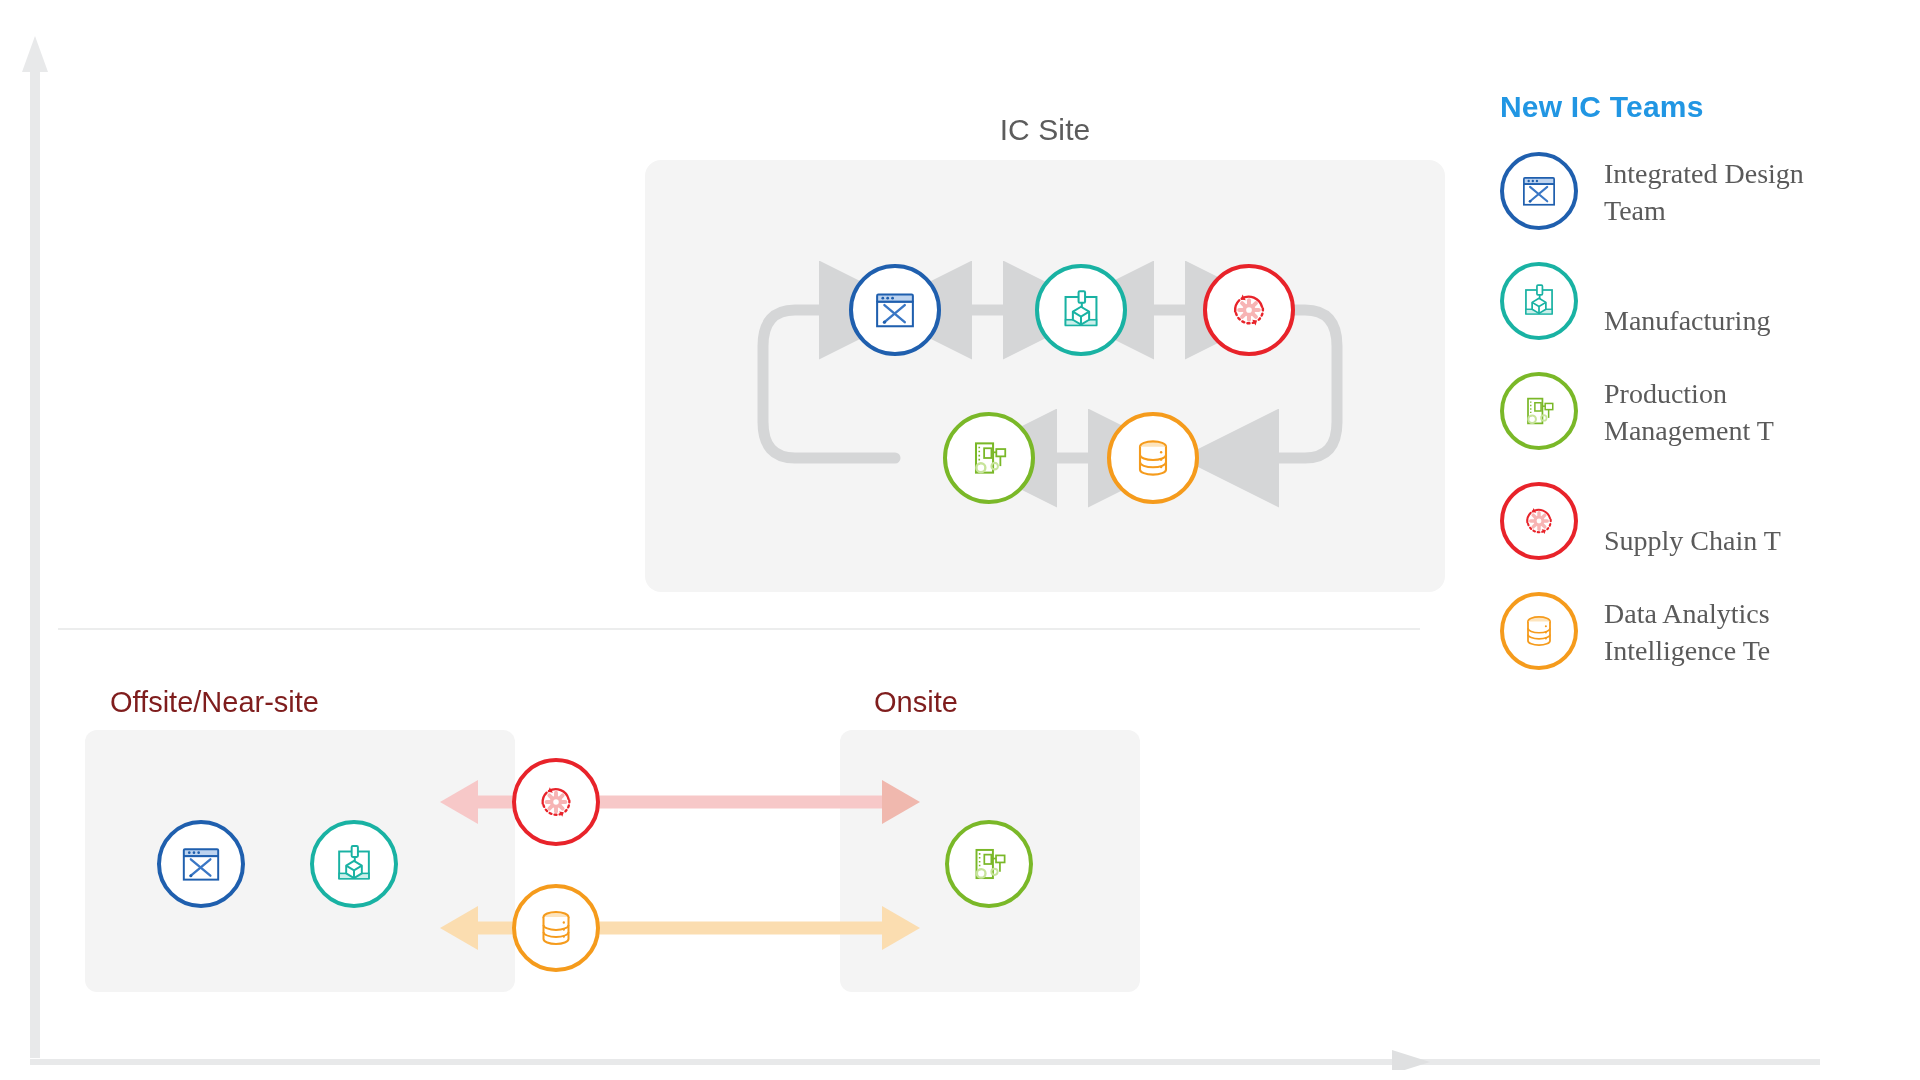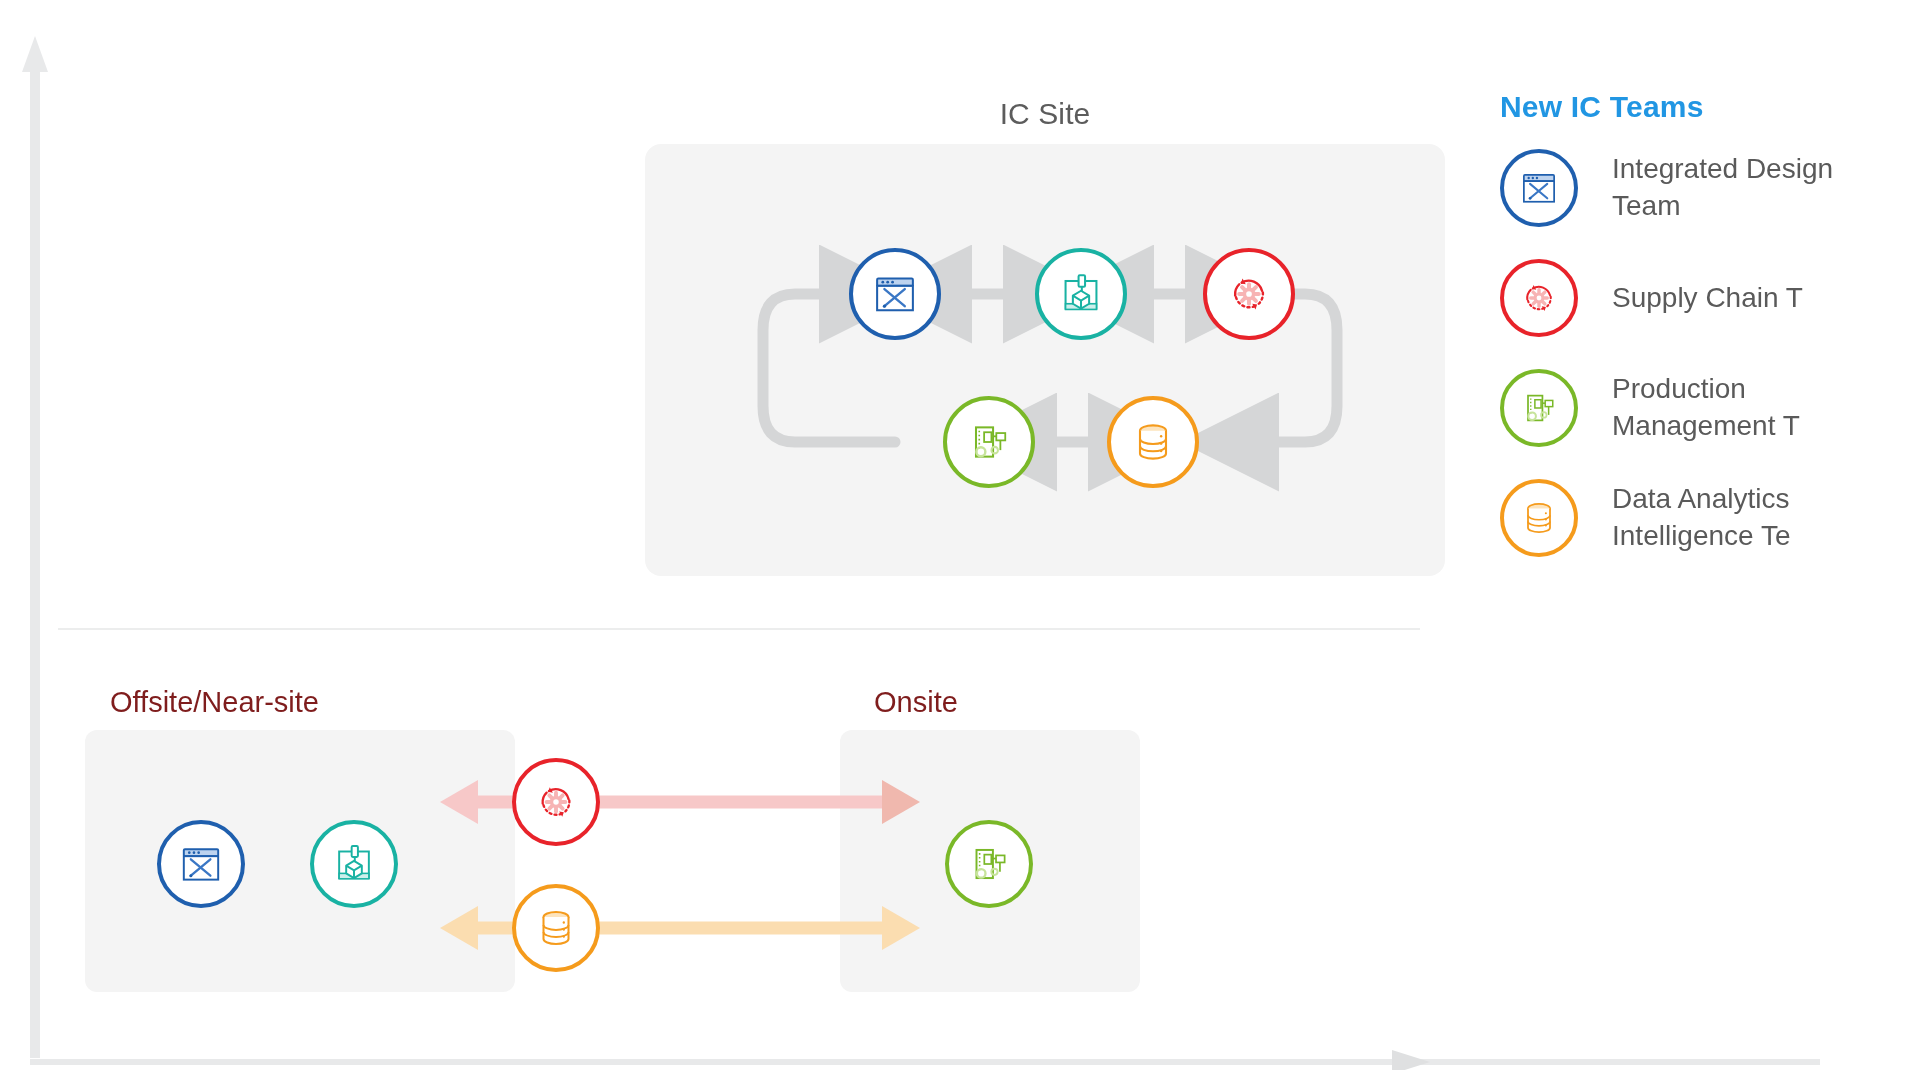--- a/index.html
+++ b/index.html
@@ -12,21 +12,21 @@
   #axis-vertical{position:absolute;left:22px;top:28px;width:26px;height:1030px;}
   #axis-horizontal{position:absolute;left:30px;bottom:10px;width:1850px;height:28px;}
 
   
   #divider{
     position:absolute;left:58px;top:628px;width:1362px;height:2px;
     background:#eceded;
   }
 
   
-  #ic-site-section{position:absolute;left:645px;top:96px;width:800px;}
+  #ic-site-section{position:absolute;left:645px;top:112px;width:800px;}
   .section-title{
     font-size:30px;color:#5c5c5c;text-align:center;letter-spacing:.1px;
     font-weight:400;line-height:1.2;white-space:nowrap;
   }
   #ic-site-panel{
     position:relative;margin-top:12px;width:800px;height:432px;
     background:#f4f4f4;border-radius:16px;
   }
   #ic-site-flow{position:absolute;inset:0;width:800px;height:432px;}
   .node{
@@ -53,22 +53,23 @@
 
   #bottom-arrows{position:absolute;left:400px;top:740px;width:560px;height:240px;}
 
   
   #legend{position:absolute;left:1500px;top:90px;width:420px;}
   #legend-title{
     font-size:30px;color:#2196e3;font-weight:700;margin-bottom:22px;
     white-space:nowrap;letter-spacing:.2px;
   }
   .legend-row{
-    display:flex;align-items:center;gap:34px;margin-bottom:26px;
+    display:flex;align-items:flex-end;gap:26px;margin-bottom:26px;
     min-height:84px;
+    font-family:Liberation Serif, serif;
   }
   .legend-icon{
     flex:0 0 auto;width:78px;height:78px;border-radius:50%;
     border-width:4px;border-style:solid;background:#fff;
     display:flex;align-items:center;justify-content:center;box-sizing:border-box;
   }
   .legend-icon svg{width:44px;height:44px;display:block;}
   .legend-label{
     font-size:28px;color:#5a5a5a;line-height:1.32;font-weight:400;
     white-space:pre-line;
@@ -300,20 +301,50 @@
         <rect x="10" y="22" width="44" height="30" fill="#fff" stroke="#1f5fae" stroke-width="2.5"></rect>
         <path d="M19 47 L44 26" stroke="#3a77c5" stroke-width="3" stroke-linecap="round"></path>
         <path d="M44 47 L19 26" stroke="#3a77c5" stroke-width="3" stroke-linecap="round"></path>
         <circle cx="19" cy="47" r="2" fill="#1f5fae"></circle>
       </svg>
     </div>
     <div class="legend-label">Integrated Design
 Team</div>
   </div>
 
+  <div class="legend-row">
+    <div class="legend-icon" style="border-color:#19b2a3;">
+      <svg viewBox="0 0 64 64">
+        <rect x="13" y="16" width="38" height="34" fill="#fff" stroke="#19b2a3" stroke-width="2.5"></rect>
+        <rect x="13" y="44" width="38" height="7" fill="#cdefeb" stroke="#19b2a3" stroke-width="2"></rect>
+        <rect x="29" y="9" width="8" height="14" rx="1.5" fill="#fff" stroke="#19b2a3" stroke-width="2.5"></rect>
+        <path d="M33 23 L33 30" stroke="#19b2a3" stroke-width="2.5"></path>
+        <path d="M32 28 L22 34 L22 44 L32 50 L42 44 L42 34 Z" fill="#fff" stroke="#19b2a3" stroke-width="2.5" stroke-linejoin="round"></path>
+        <path d="M22 34 L32 40 L42 34 M32 40 L32 50" stroke="#19b2a3" stroke-width="2.5" fill="none"></path>
+      </svg>
+    </div>
+    <div class="legend-label">Manufacturing</div>
+  </div>
+
+  <div class="legend-row">
+    <div class="legend-icon" style="border-color:#7ab828;">
+      <svg viewBox="0 0 64 64">
+        <rect x="16" y="14" width="21" height="36" fill="#fff" stroke="#7ab828" stroke-width="2.5"></rect>
+        <path d="M20 18 L20 40" stroke="#7ab828" stroke-width="2" stroke-dasharray="2 3"></path>
+        <rect x="26" y="20" width="9" height="12" fill="#fff" stroke="#7ab828" stroke-width="2.2"></rect>
+        <rect x="41" y="21" width="11" height="9" fill="#fff" stroke="#7ab828" stroke-width="2.2"></rect>
+        <path d="M37 25 L41 25" stroke="#7ab828" stroke-width="2.2"></path>
+        <path d="M46 30 L46 42" stroke="#7ab828" stroke-width="2.2"></path>
+        <circle cx="22" cy="44" r="5.5" fill="none" stroke="#c7e49b" stroke-width="3"></circle>
+        <circle cx="39" cy="42" r="4" fill="none" stroke="#c7e49b" stroke-width="2.5"></circle>
+      </svg>
+    </div>
+    <div class="legend-label">Production
+Management T</div>
+  </div>
 
   <div class="legend-row">
     <div class="legend-icon" style="border-color:#e8232a;">
       <svg viewBox="0 0 64 64">
         <g fill="#f7b4b4">
           <circle cx="32" cy="32" r="8"></circle>
           <g stroke="#f7b4b4" stroke-width="5" stroke-linecap="round">
             <path d="M32 20 L32 24"></path>
               <path d="M32 40 L32 44"></path>
             <path d="M20 32 L24 32"></path>
@@ -330,37 +361,20 @@
         <path d="M24 13 L22 19 L28 20 Z" fill="#e8232a"></path>
         <path d="M40 51 L42 45 L36 44 Z" fill="#e8232a"></path>
         <path d="M49 30 A17 17 0 0 1 44 44" stroke="#e8232a" stroke-width="3" fill="none" stroke-linecap="round" stroke-dasharray="2.5 4"></path>
         <path d="M15 34 A17 17 0 0 1 20 20" stroke="#e8232a" stroke-width="3" fill="none" stroke-linecap="round"></path>
       </svg>
     </div>
     <div class="legend-label">Supply Chain T</div>
   </div>
 
   <div class="legend-row">
-    <div class="legend-icon" style="border-color:#7ab828;">
-      <svg viewBox="0 0 64 64">
-        <rect x="16" y="14" width="21" height="36" fill="#fff" stroke="#7ab828" stroke-width="2.5"></rect>
-        <path d="M20 18 L20 40" stroke="#7ab828" stroke-width="2" stroke-dasharray="2 3"></path>
-        <rect x="26" y="20" width="9" height="12" fill="#fff" stroke="#7ab828" stroke-width="2.2"></rect>
-        <rect x="41" y="21" width="11" height="9" fill="#fff" stroke="#7ab828" stroke-width="2.2"></rect>
-        <path d="M37 25 L41 25" stroke="#7ab828" stroke-width="2.2"></path>
-        <path d="M46 30 L46 42" stroke="#7ab828" stroke-width="2.2"></path>
-        <circle cx="22" cy="44" r="5.5" fill="none" stroke="#c7e49b" stroke-width="3"></circle>
-        <circle cx="39" cy="42" r="4" fill="none" stroke="#c7e49b" stroke-width="2.5"></circle>
-      </svg>
-    </div>
-    <div class="legend-label">Production
-Management T</div>
-  </div>
-
-  <div class="legend-row">
     <div class="legend-icon" style="border-color:#f59b1c;">
       <svg viewBox="0 0 64 64">
         <ellipse cx="32" cy="18" rx="16" ry="6.5" fill="#fde4bd" stroke="#f59b1c" stroke-width="2.6"></ellipse>
         <path d="M16 18 L16 46 A16 6.5 0 0 0 48 46 L48 18" fill="#fff" stroke="#f59b1c" stroke-width="2.6"></path>
         <path d="M16 28 A16 6.5 0 0 0 48 28" fill="none" stroke="#f59b1c" stroke-width="2.4"></path>
         <path d="M16 37 A16 6.5 0 0 0 48 37" fill="none" stroke="#f59b1c" stroke-width="2.4"></path>
         <circle cx="42" cy="25" r="1.5" fill="#f59b1c"></circle>
         <circle cx="42" cy="34" r="1.5" fill="#f59b1c"></circle>
         <circle cx="42" cy="43" r="1.5" fill="#f59b1c"></circle>
       </svg>

